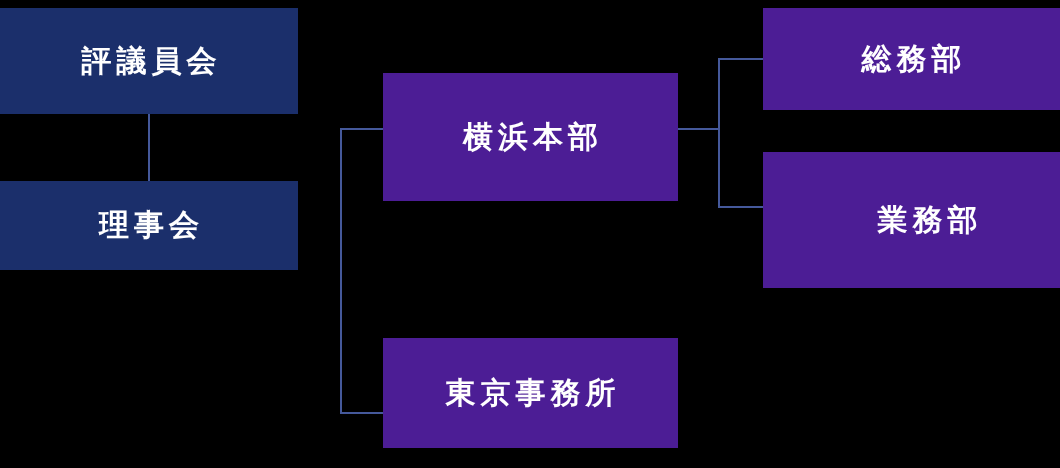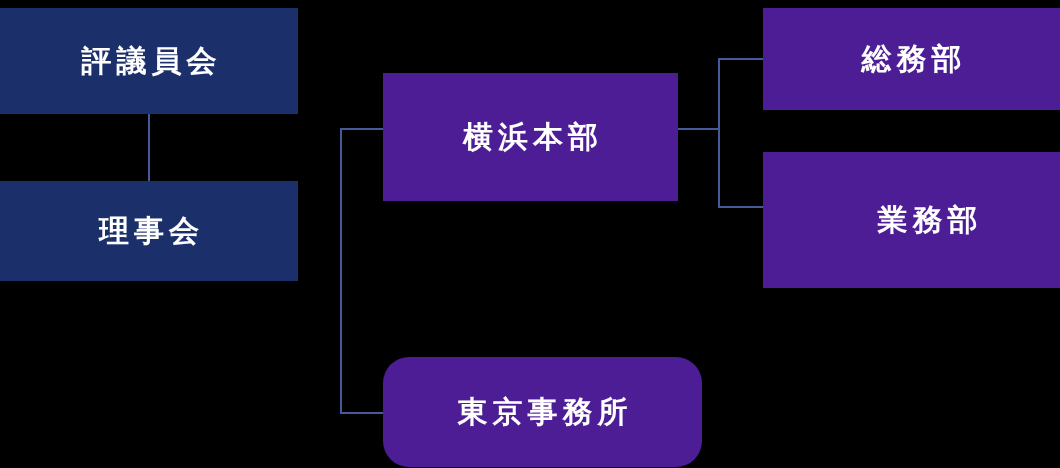--- a/index.html
+++ b/index.html
@@ -32,23 +32,23 @@
   }
   .node--dark { background: #1b2f6b; }
   .node--blue { background: #4c1d95; }
   .connector {
     position: absolute;
     background: #45599b;
   }
 
   
   #node-hyogikai { left: 0px;   top: 8px;   width: 298px; height: 106px; }
-  #node-rijikai  { left: 0px;   top: 181px; width: 298px; height: 100px; }
+  #node-rijikai  { left: 0px;   top: 181px; width: 298px; height: 89px; }
   #node-yokohama { left: 383px; top: 73px;  width: 295px; height: 128px; }
-  #node-tokyo    { left: 383px; top: 357px; width: 319px; height: 110px; border-radius: 26px; }
+  #node-tokyo    { left: 383px; top: 338px; width: 295px; height: 110px; }
   #node-somu     { left: 763px; top: 8px;   width: 297px; height: 102px; }
   #node-gyomu    { left: 763px; top: 152px; width: 297px; height: 136px; padding-left: 16px; }
 
   
   #conn-council-board      { left: 148px; top: 110px; width: 2px;  height: 71px;  }
   #conn-left-bracket-v     { left: 340px; top: 128px; width: 2px;  height: 286px; }
   #conn-left-stub-yokohama { left: 340px; top: 128px; width: 43px; height: 2px;   }
   #conn-left-stub-tokyo    { left: 340px; top: 412px; width: 43px; height: 2px;   }
   #conn-right-stub-yokohama{ left: 678px; top: 128px; width: 42px; height: 2px;   }
   #conn-right-bracket-v    { left: 718px; top: 58px;  width: 2px;  height: 150px; }

